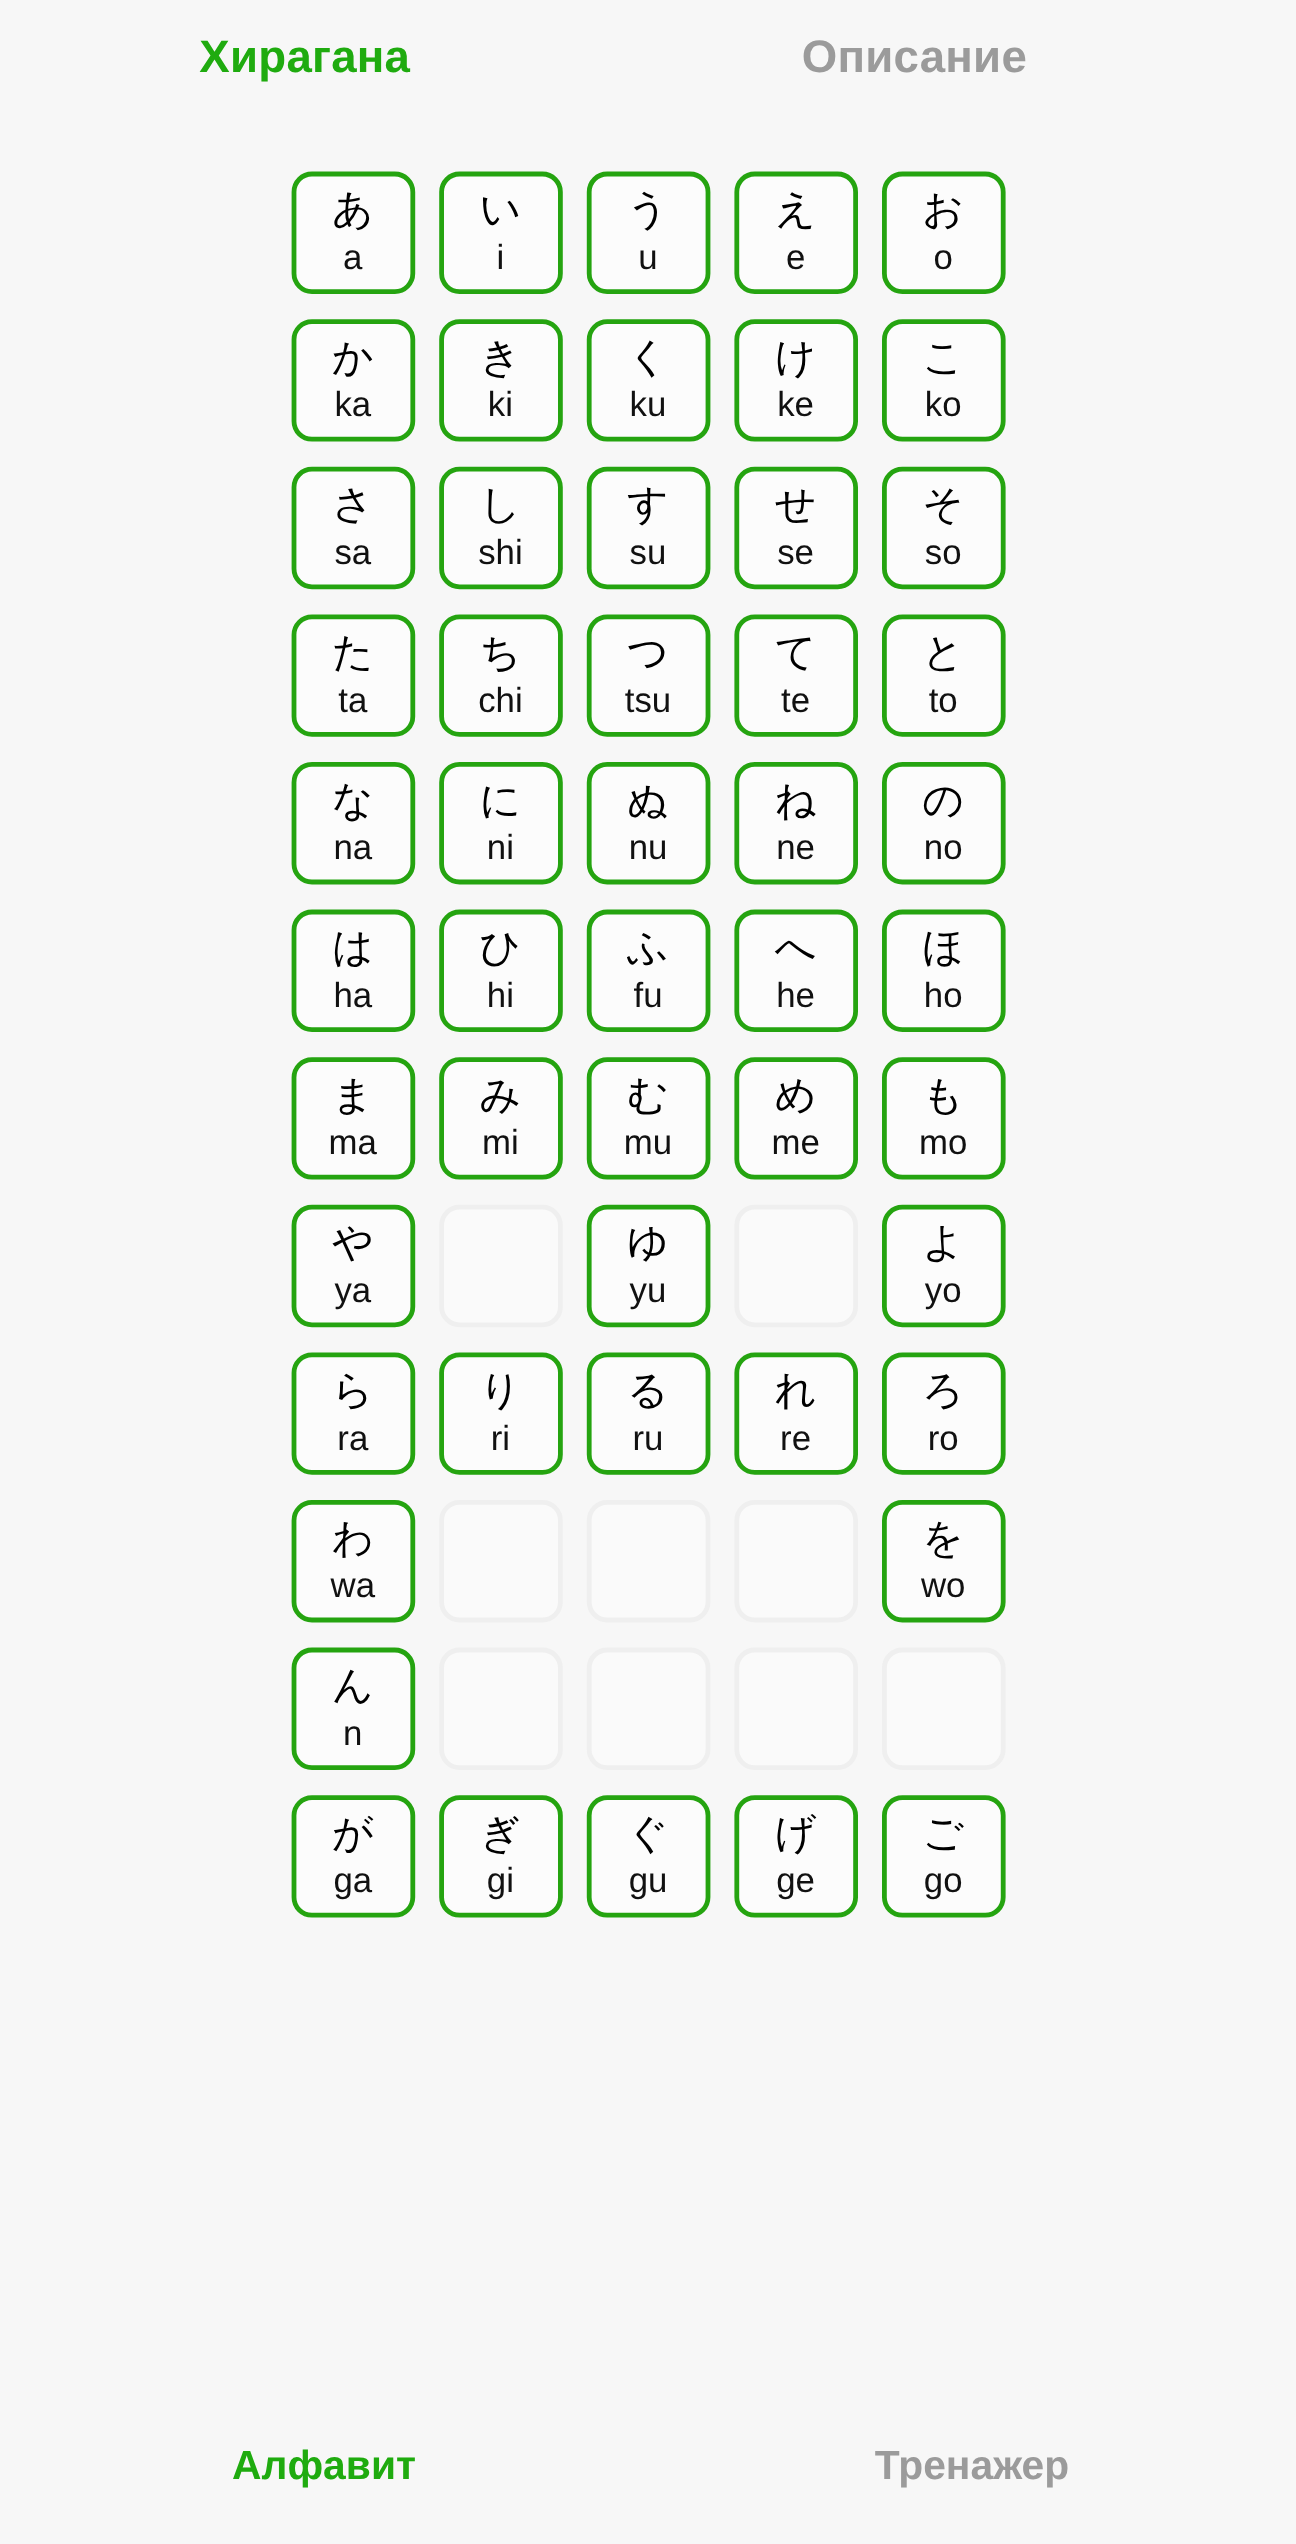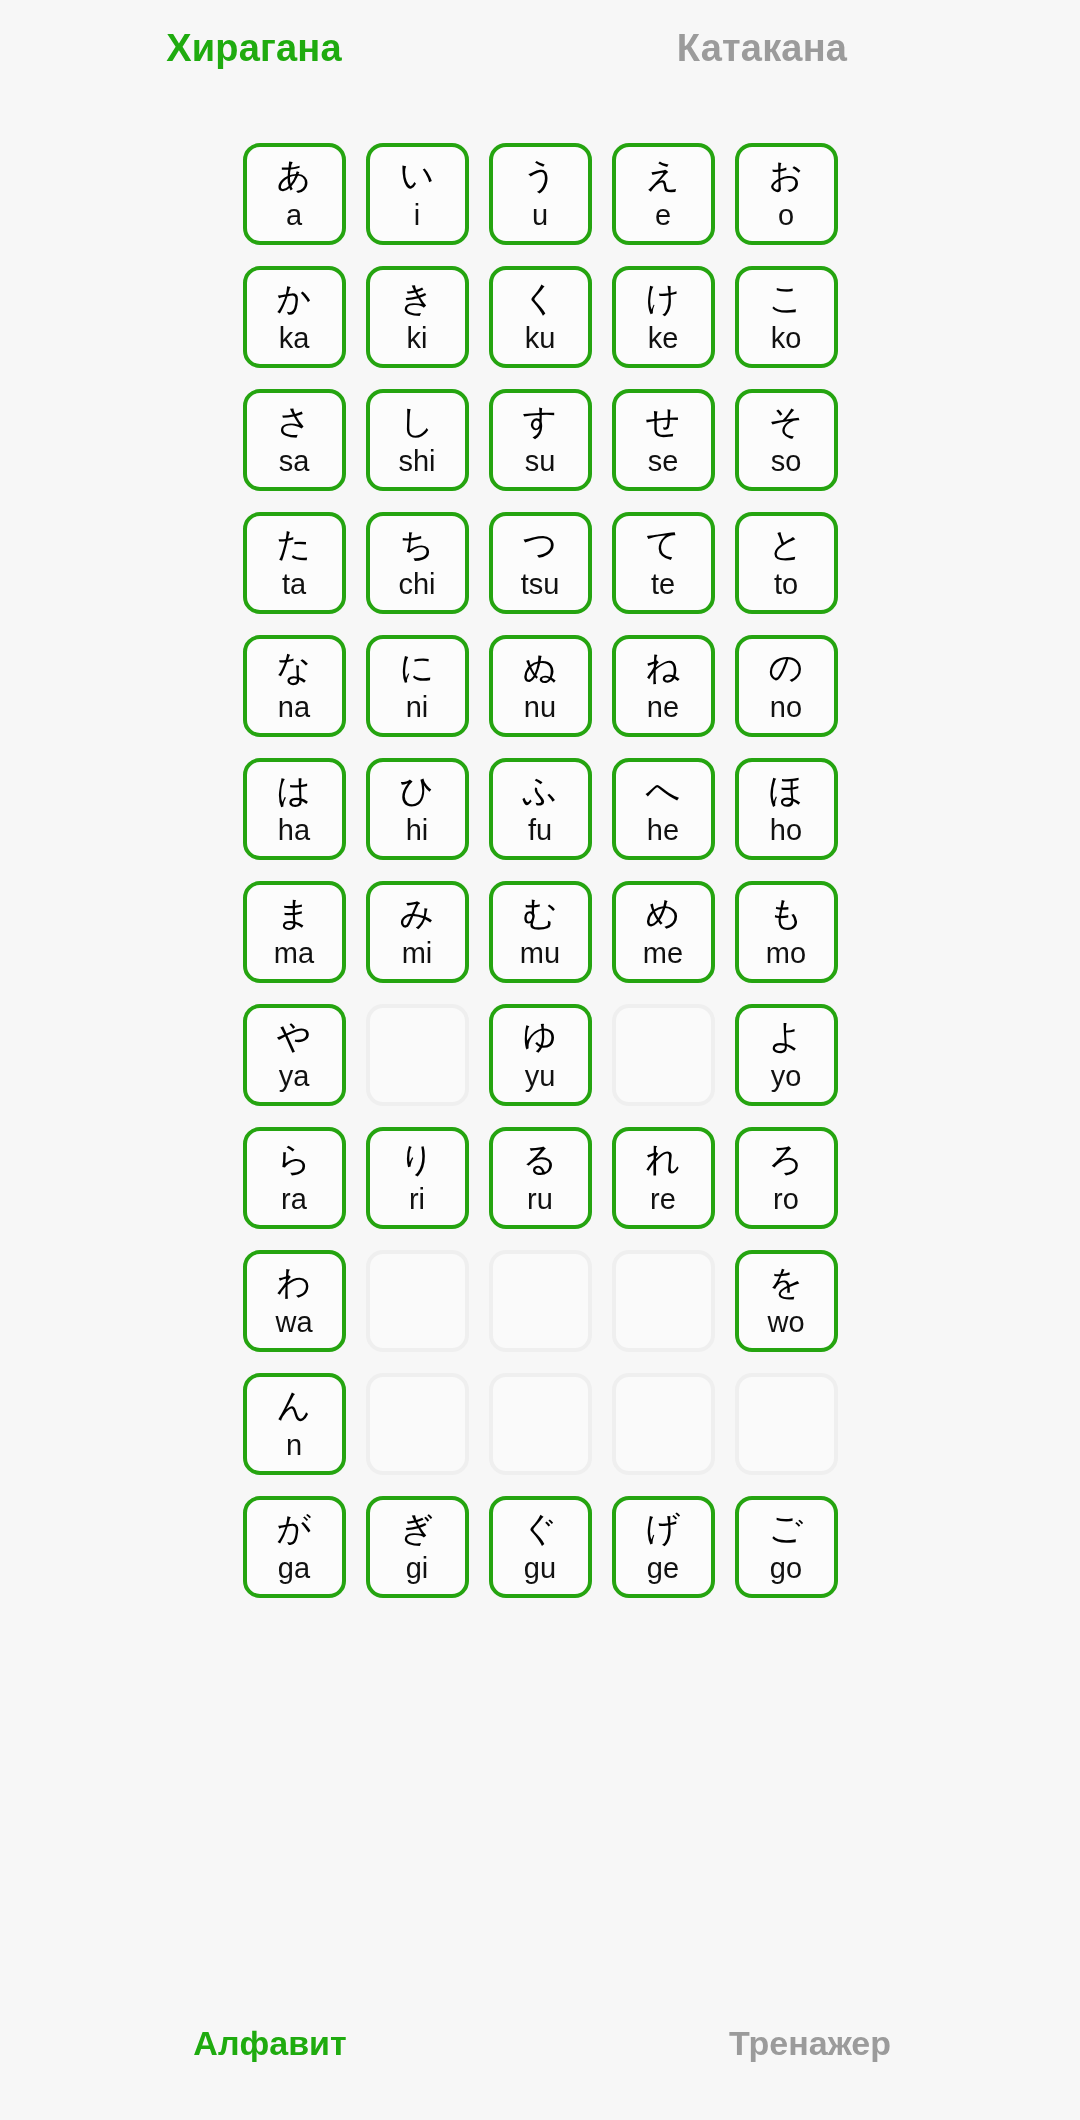--- a/index.html
+++ b/index.html
@@ -91,21 +91,21 @@
   .kana-romaji {
     font-size: 29px;
     color: #111111;
     line-height: 1;
   }
 
   
   #bottom-nav {
     position: absolute;
     left: 0;
-    bottom: 12px;
+    bottom: 0;
     width: 1080px;
     height: 130px;
     background: #f7f7f7;
     display: flex;
     align-items: center;
     z-index: 5;
   }
   .nav-item {
     flex: 1 1 0;
     text-align: center;
@@ -116,21 +116,21 @@
     line-height: 130px;
   }
   .nav-item.active { color: #1fab0f; }
   .nav-item.inactive { color: #9b9b9b; text-align: center; }
 </style>
 </head>
 <body>
 
 <div id="script-tabs">
   <div class="script-tab active">Хирагана</div>
-  <div class="script-tab inactive">Катакана</div>
+  <div class="script-tab inactive">Описание</div>
 </div>
 
 <div id="kana-scroll">
   <div id="kana-grid">
       <div class="kana-cell filled">
         <div class="kana-char">あ</div>
         <div class="kana-romaji">a</div>
       </div>
       <div class="kana-cell filled">
         <div class="kana-char">い</div>

